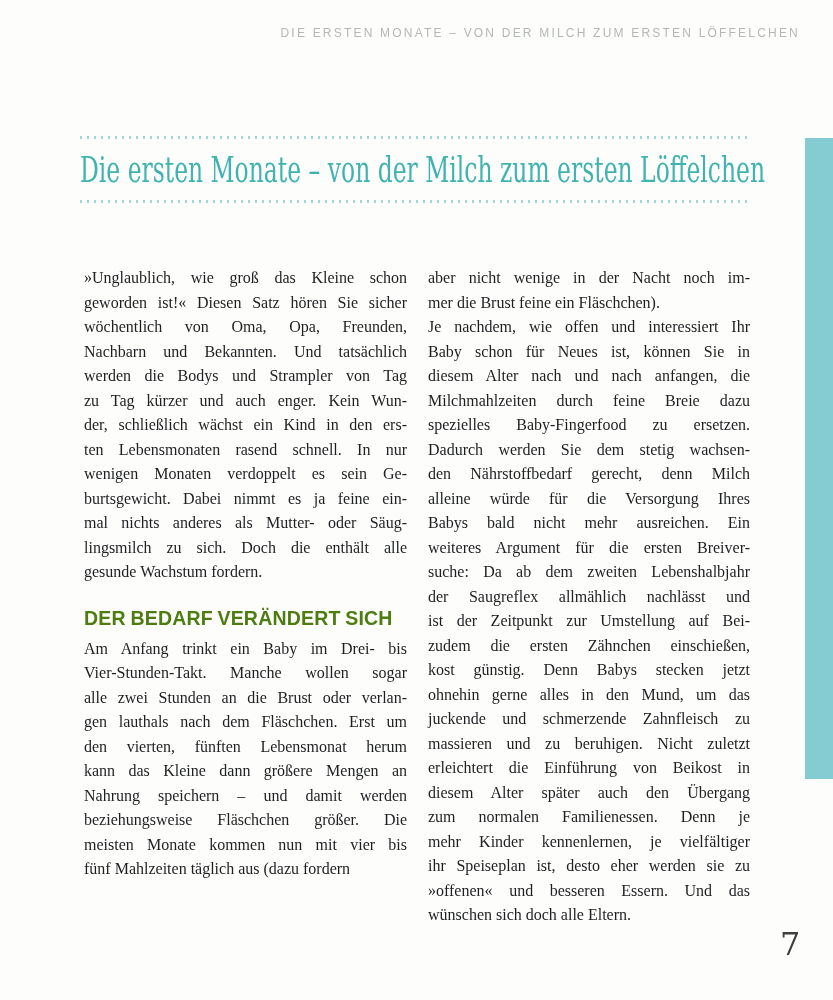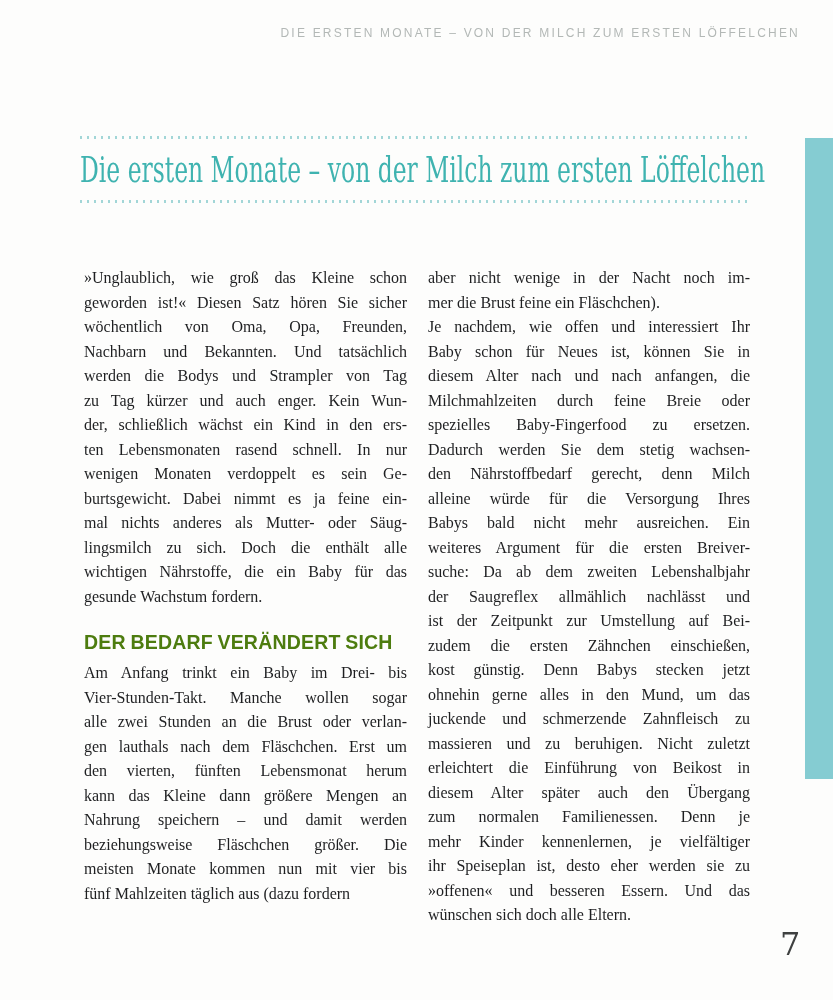--- a/index.html
+++ b/index.html
@@ -114,21 +114,20 @@
         <div class="tline">wöchentlich von Oma, Opa, Freunden,</div>
         <div class="tline">Nachbarn und Bekannten. Und tatsächlich</div>
         <div class="tline">werden die Bodys und Strampler von Tag</div>
         <div class="tline">zu Tag kürzer und auch enger. Kein Wun-</div>
         <div class="tline">der, schließlich wächst ein Kind in den ers-</div>
         <div class="tline">ten Lebensmonaten rasend schnell. In nur</div>
         <div class="tline">wenigen Monaten verdoppelt es sein Ge-</div>
         <div class="tline">burtsgewicht. Dabei nimmt es ja feine ein-</div>
         <div class="tline">mal nichts anderes als Mutter- oder Säug-</div>
         <div class="tline">lingsmilch zu sich. Doch die enthält alle</div>
-        <div class="tline">wichtigen Nährstoffe, die ein Baby für das</div>
         <div class="tline">gesunde Wachstum fordern.</div>
       </div>
     <h2 class="subheading">DER BEDARF VERÄNDERT SICH</h2>
     <div class="para">
         <div class="tline">Am Anfang trinkt ein Baby im Drei- bis</div>
         <div class="tline">Vier-Stunden-Takt. Manche wollen sogar</div>
         <div class="tline">alle zwei Stunden an die Brust oder verlan-</div>
         <div class="tline">gen lauthals nach dem Fläschchen. Erst um</div>
         <div class="tline">den vierten, fünften Lebensmonat herum</div>
         <div class="tline">kann das Kleine dann größere Mengen an</div>
@@ -141,21 +140,21 @@
 
   <div class="col col-right">
     <div class="para">
         <div class="tline">aber nicht wenige in der Nacht noch im-</div>
         <div class="tline">mer die Brust feine ein Fläschchen).</div>
       </div>
     <div class="para">
         <div class="tline">Je nachdem, wie offen und interessiert Ihr</div>
         <div class="tline">Baby schon für Neues ist, können Sie in</div>
         <div class="tline">diesem Alter nach und nach anfangen, die</div>
-        <div class="tline">Milchmahlzeiten durch feine Breie oder</div>
+        <div class="tline">Milchmahlzeiten durch feine Breie dazu</div>
         <div class="tline">spezielles Baby-Fingerfood zu ersetzen.</div>
         <div class="tline">Dadurch werden Sie dem stetig wachsen-</div>
         <div class="tline">den Nährstoffbedarf gerecht, denn Milch</div>
         <div class="tline">alleine würde für die Versorgung Ihres</div>
         <div class="tline">Babys bald nicht mehr ausreichen. Ein</div>
         <div class="tline">weiteres Argument für die ersten Breiver-</div>
         <div class="tline">suche: Da ab dem zweiten Lebenshalbjahr</div>
         <div class="tline">der Saugreflex allmählich nachlässt und</div>
         <div class="tline">ist der Zeitpunkt zur Umstellung auf Bei-</div>
         <div class="tline">zudem die ersten Zähnchen einschießen,</div>

